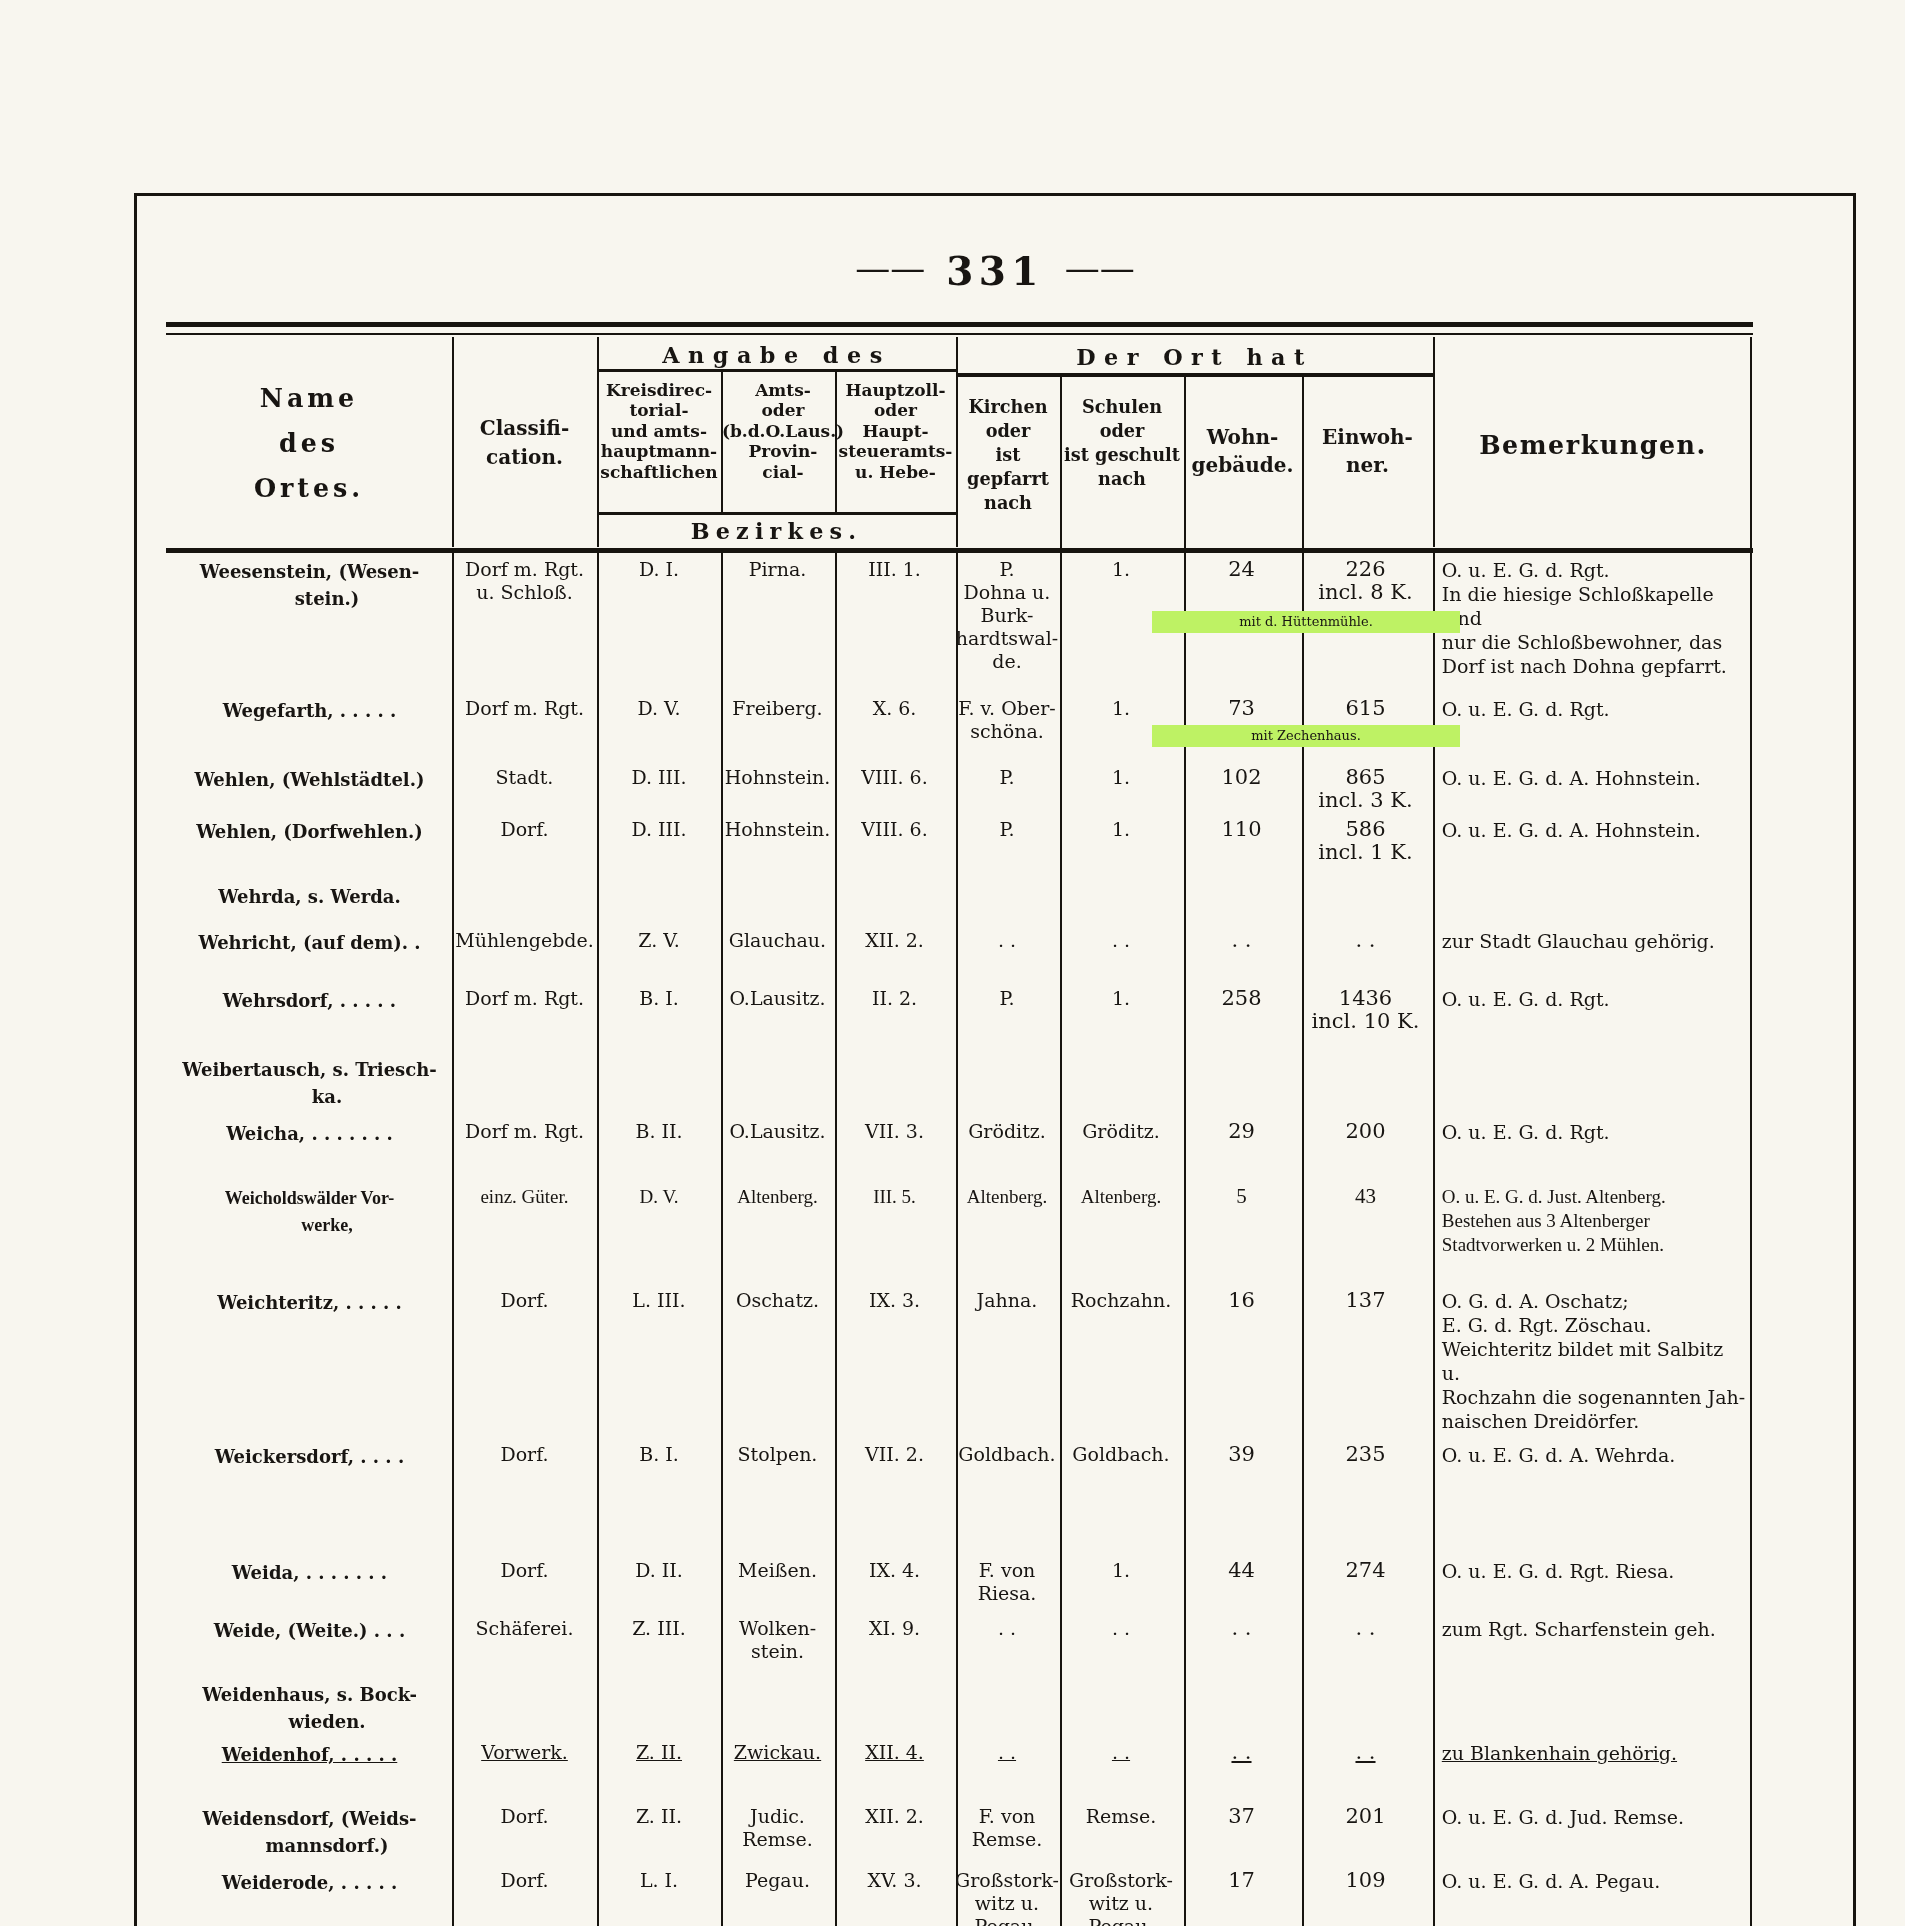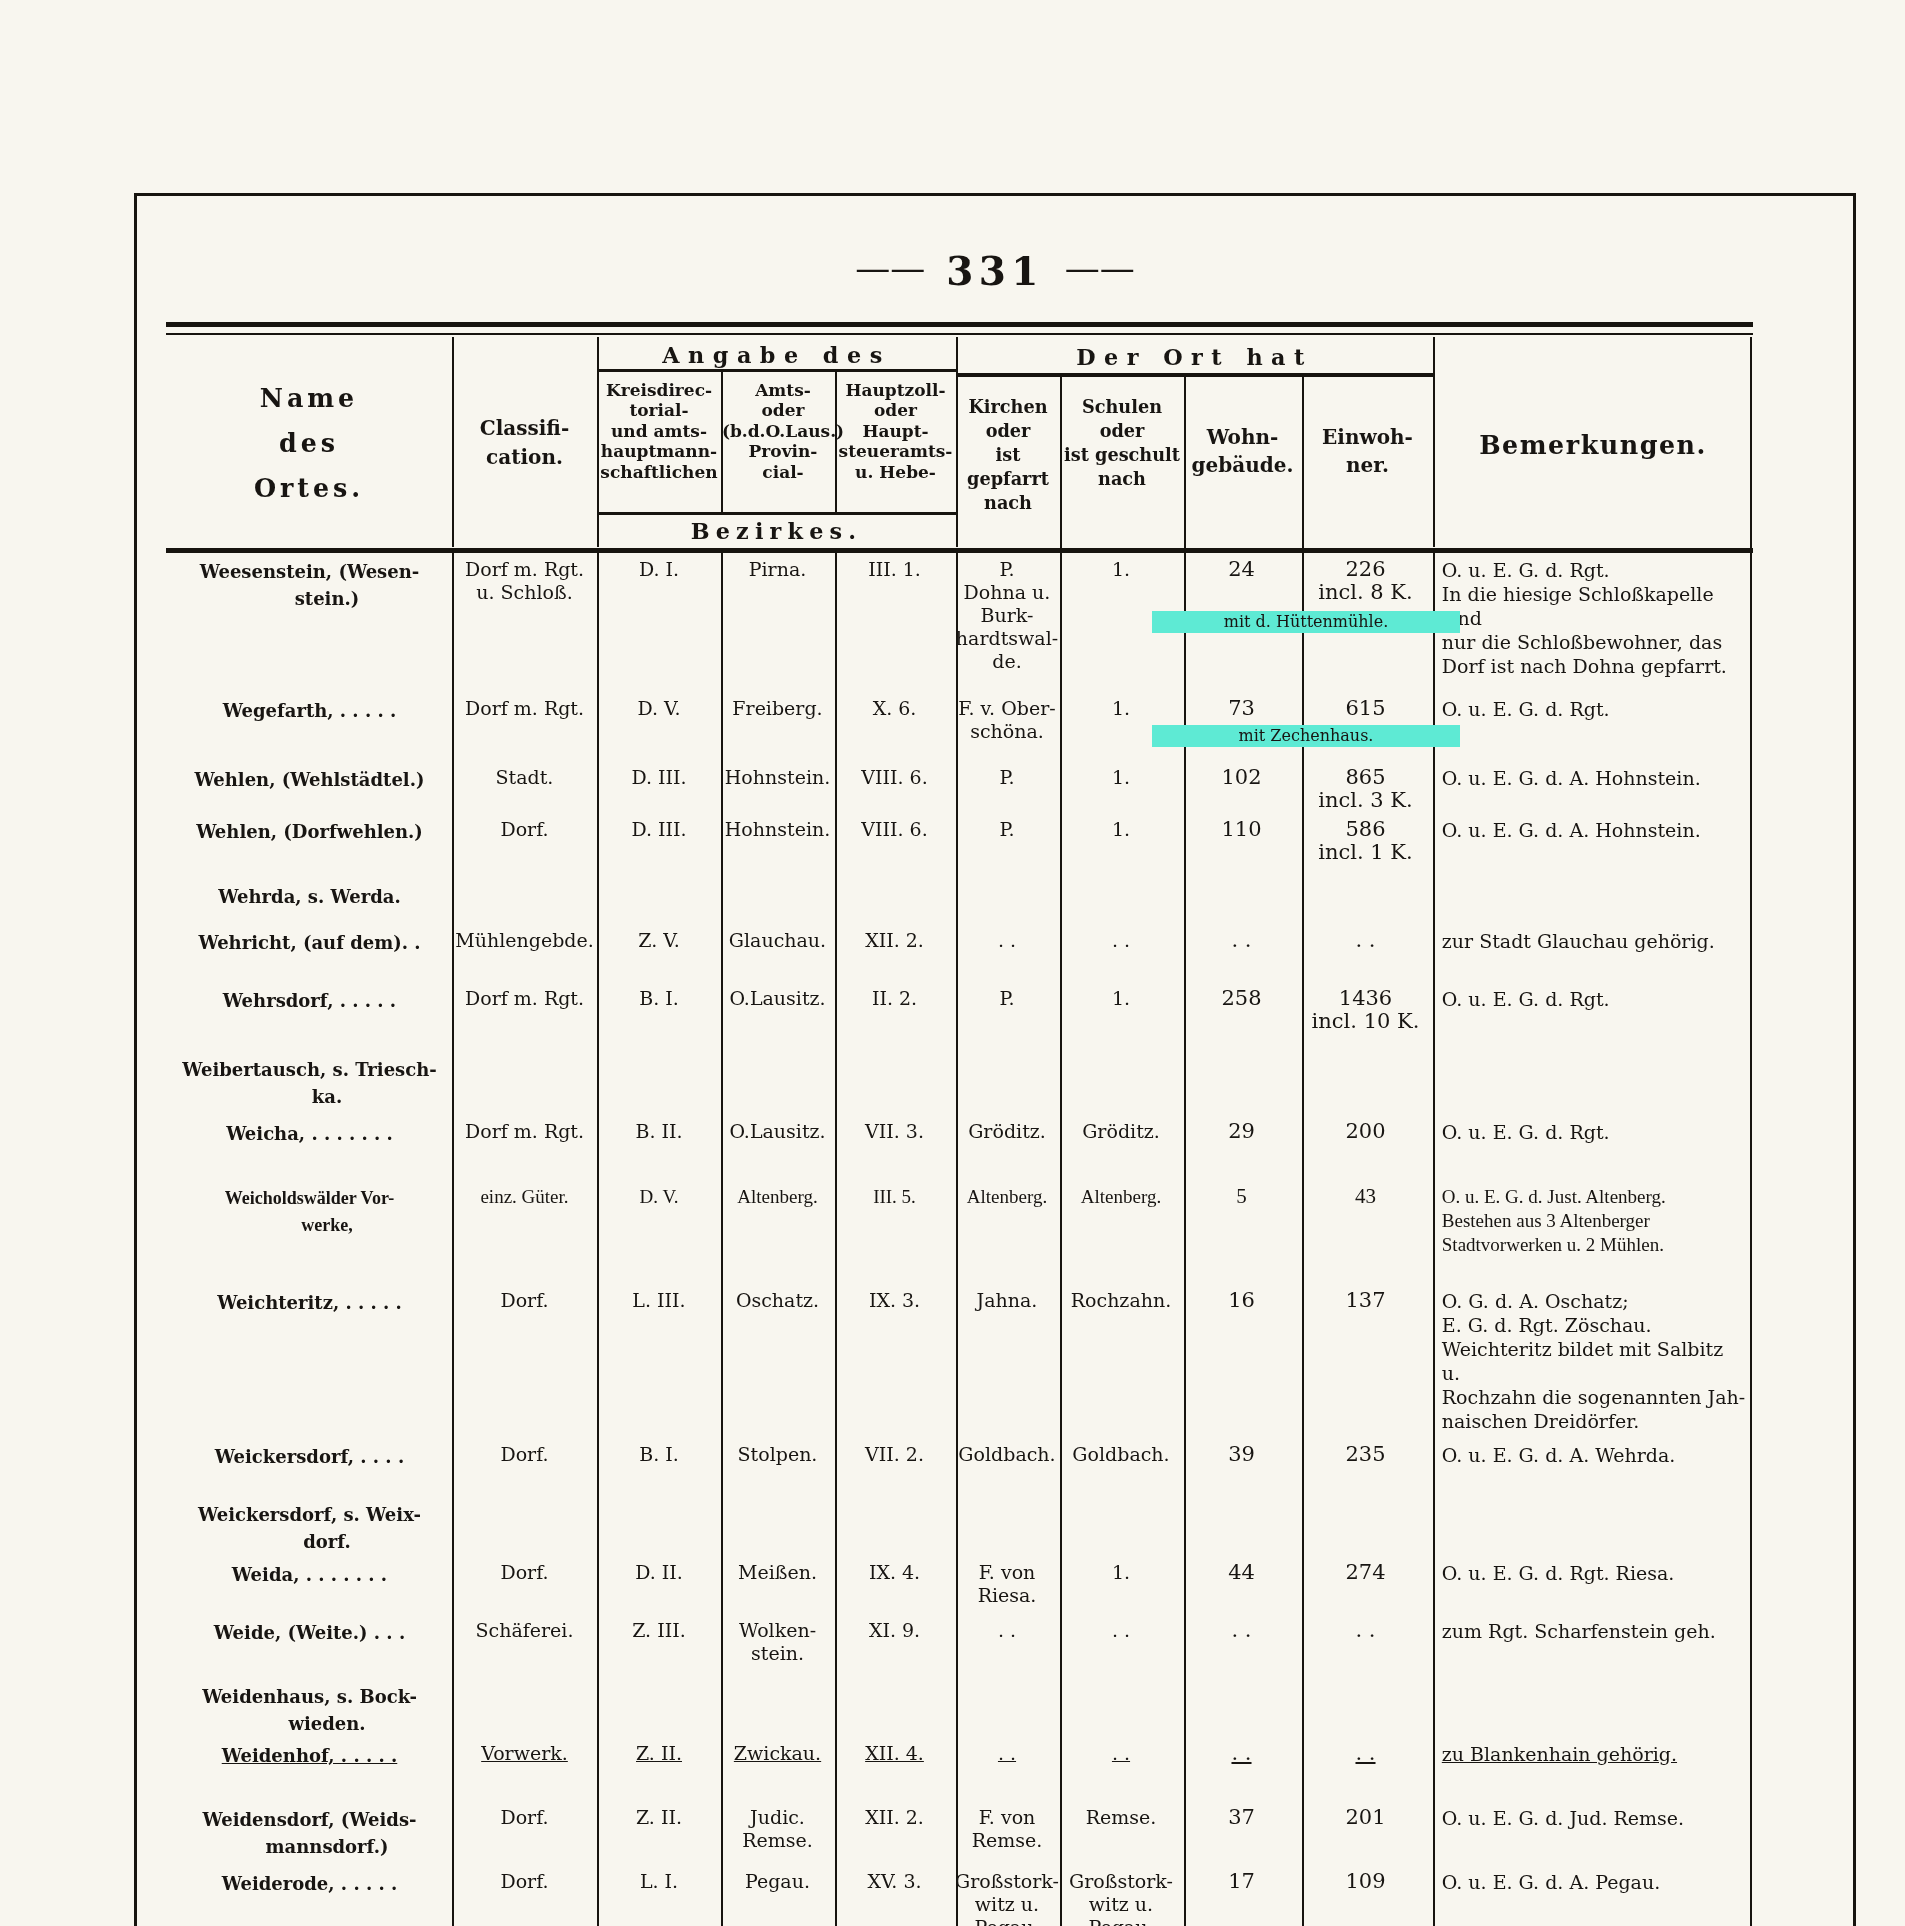--- a/index.html
+++ b/index.html
@@ -40,21 +40,21 @@
   .cell{white-space:pre-line;padding-top:5.4px;min-height:3.9px;}
   .c-name{
     font-size:18px;line-height:27px;font-weight:bold;
     text-align:center;padding-left:39px;text-indent:-35px;padding-right:3px;
   }
   .c-mid{font-size:19px;line-height:23px;text-align:center;}
   .c-num{font-size:21px;}
   .c-bem{font-size:19px;line-height:24px;text-align:left;padding-left:10.8px;padding-right:3.9px;}
   .note{
     position:absolute;left:986px;width:308px;text-align:center;
-    font-size:16px;line-height:21.6px;background:#5eead4;z-index:3;
+    font-size:13px;line-height:21.6px;background:#bef264;z-index:3;
   }
   .lines{position:absolute;left:0;top:0;width:100%;height:100%;z-index:1;}
 </style>
 </head>
 <body>
 
 <div class="frame">
 
   <div class="pagenum-wrap">
     <span class="dash">——</span><span>331</span><span class="dash">——</span>
@@ -295,22 +295,20 @@
     <div class="cell c-mid">B. I.</div>
     <div class="cell c-mid">Stolpen.</div>
     <div class="cell c-mid">VII. 2.</div>
     <div class="cell c-mid">Goldbach.</div>
     <div class="cell c-mid">Goldbach.</div>
     <div class="cell c-mid c-num">39</div>
     <div class="cell c-mid c-num">235</div>
     <div class="cell c-bem">O. u. E. G. d. A. Wehrda.</div>
   </div>
         <div class="row" style="min-height: 58px;">
-    <div class="cell c-name">Weickersdorf, s. Weix-
-dorf.</div>
     <div class="cell c-mid"></div>
     <div class="cell c-mid"></div>
     <div class="cell c-mid"></div>
     <div class="cell c-mid"></div>
     <div class="cell c-mid"></div>
     <div class="cell c-mid"></div>
     <div class="cell c-mid c-num"></div>
     <div class="cell c-mid c-num"></div>
     <div class="cell c-bem"></div>
   </div>

